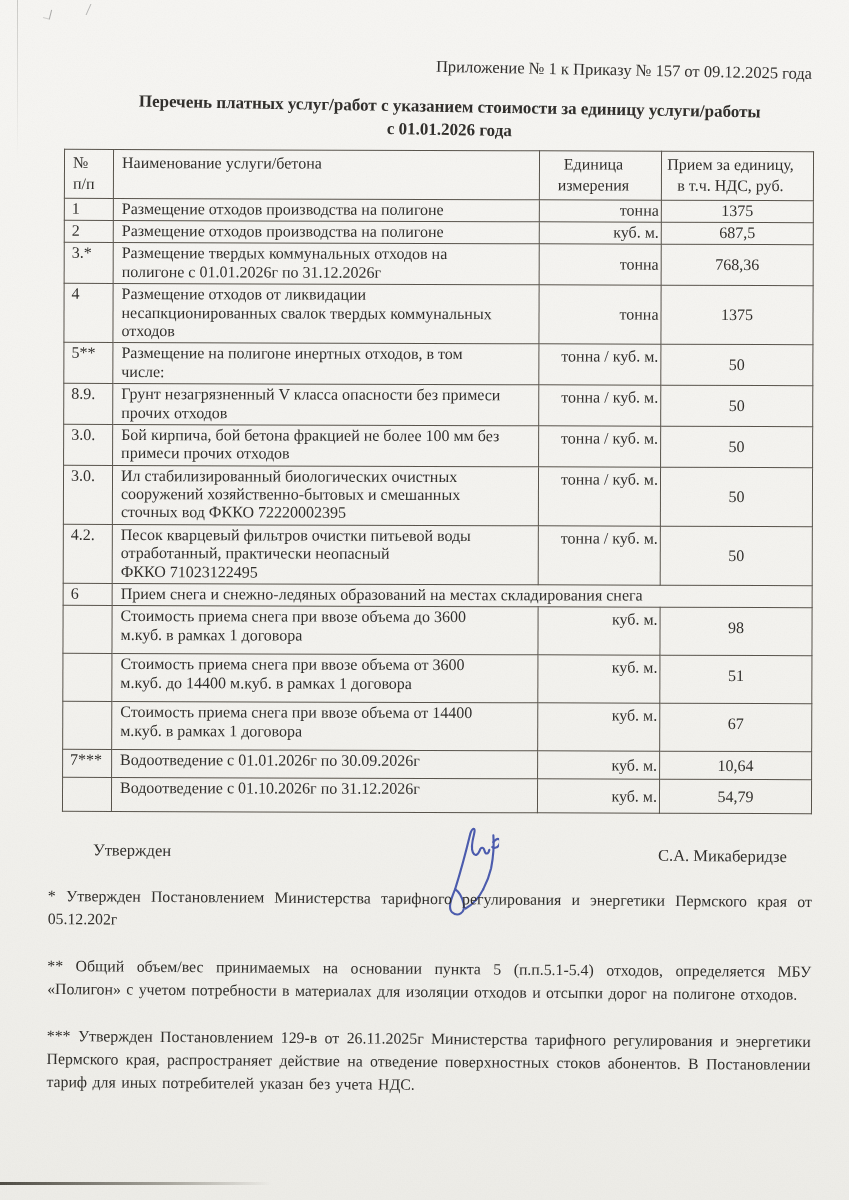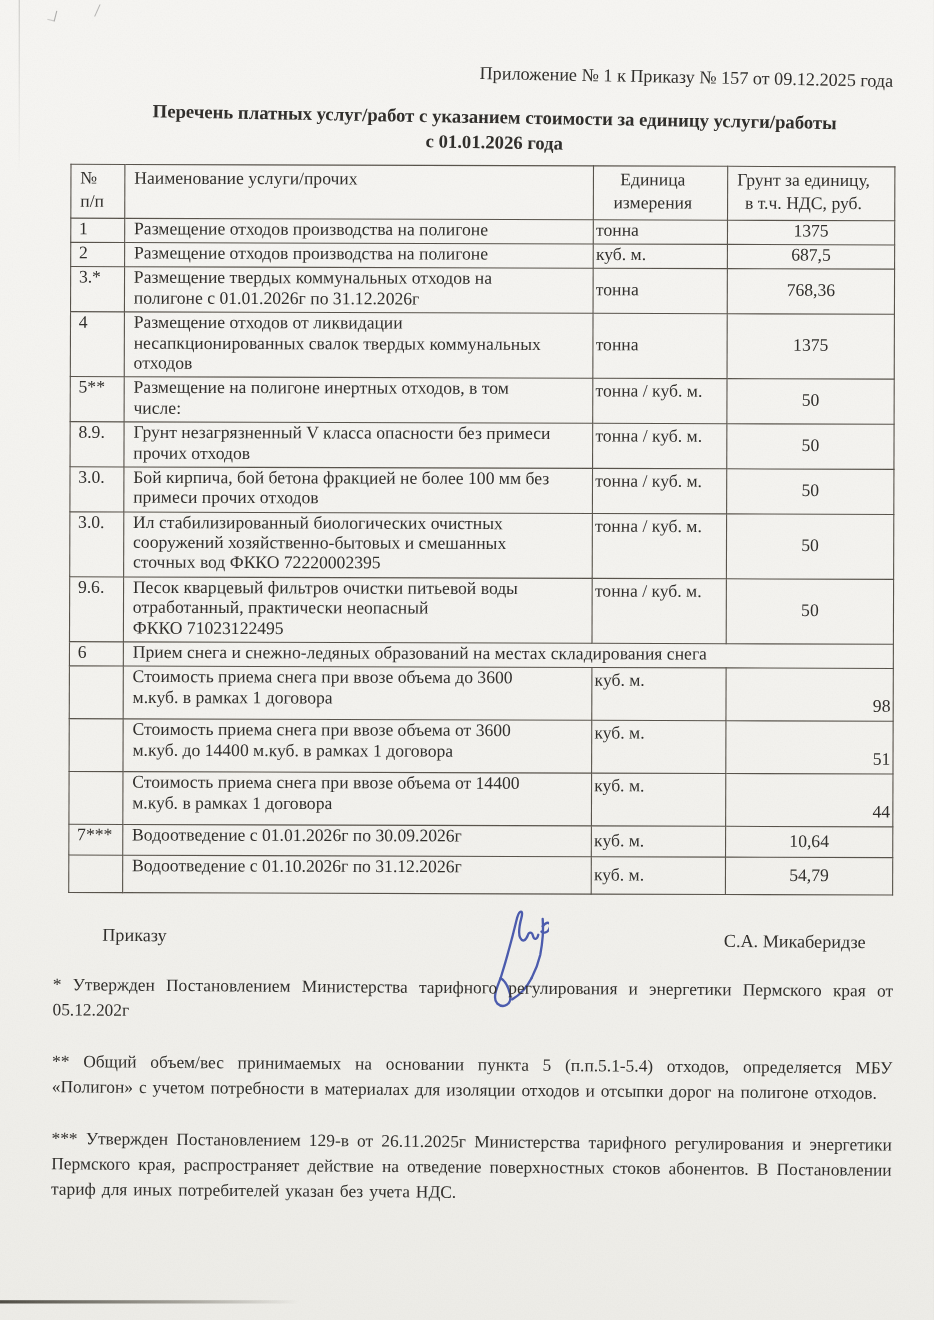--- a/index.html
+++ b/index.html
@@ -24,26 +24,26 @@
     position:absolute;top:150px;left:63px;width:749px;
     border-collapse:collapse;table-layout:fixed;
     font-size:16px;line-height:1.15;transform:rotate(0.18deg);
   }
   .doc-table td,.doc-table th{border:1px solid #565149;font-weight:normal;overflow:hidden;}
   .doc-table th{vertical-align:top;text-align:left;padding:3px 4px 3px 8px;white-space:pre-line;line-height:1.3;}
   .doc-table thead tr{height:46px;}
   th.c-unit,th.c-price{text-align:center;vertical-align:middle;padding-left:2px;padding-right:16px;}
   td.c-num{vertical-align:top;text-align:left;padding:1px 2px 1px 7px;}
   td.c-name{vertical-align:top;text-align:left;padding:1px 4px 2px 8px;white-space:pre-line;}
-  td.c-unit{vertical-align:middle;text-align:left;padding:1px 2px;}
+  td.c-unit{vertical-align:middle;text-align:right;padding:1px 2px;}
   td.c-price{vertical-align:middle;text-align:center;padding:1px 2px;}
   tr.unit-top td.c-unit{vertical-align:top;padding-top:3px;margin-left:14px;}
   tr.r-snow{height:48px;}
   tr.r-snow td.c-unit{vertical-align:top;padding-top:3px;}
-  tr.r-snow td.c-price{vertical-align:bottom;padding-bottom:3px;text-align:right;}
+  tr.r-snow td.c-price{vertical-align:bottom;padding-bottom:18px;}
   tr.r-merged{height:21px;}
   tr.r-h28{height:28px;}
   tr.r-h34{height:34px;}
   
   .sig-row{
     position:absolute;top:840px;left:63px;width:724px;
     display:flex;justify-content:space-between;align-items:flex-start;
     font-size:16.5px;transform:rotate(0.55deg);transform-origin:left center;
   }
   .sig-role{margin-left:30px;}
@@ -86,24 +86,24 @@
     <colgroup>
       <col style="width:49px">
         <col style="width:426px">
         <col style="width:122px">
         <col style="width:152px">
     </colgroup>
     <thead>
       <tr>
         <th class="c-numh">№
 п/п</th>
-        <th class="c-nameh">Наименование услуги/прочих</th>
+        <th class="c-nameh">Наименование услуги/бетона</th>
         <th class="c-unit">Единица
 измерения</th>
-        <th class="c-price">Грунт за единицу,
+        <th class="c-price">Прием за единицу,
 в т.ч. НДС, руб.</th>
       </tr>
     </thead>
     <tbody>
       <tr>
         <td class="c-num">1</td>
         <td class="c-name">Размещение отходов производства на полигоне</td>
         <td class="c-unit">тонна</td>
         <td class="c-price">1375</td>
       </tr>
@@ -151,21 +151,21 @@
       </tr>
       <tr class="unit-top">
         <td class="c-num">3.0.</td>
         <td class="c-name">Ил стабилизированный биологических очистных
 сооружений хозяйственно-бытовых и смешанных
 сточных вод ФККО 72220002395</td>
         <td class="c-unit">тонна / куб. м.</td>
         <td class="c-price">50</td>
       </tr>
       <tr class="unit-top">
-        <td class="c-num">9.6.</td>
+        <td class="c-num">4.2.</td>
         <td class="c-name">Песок кварцевый фильтров очистки питьевой воды
 отработанный, практически неопасный
 ФККО 71023122495</td>
         <td class="c-unit">тонна / куб. м.</td>
         <td class="c-price">50</td>
       </tr>
       <tr class="r-merged">
         <td class="c-num">6</td>
         <td class="c-name" colspan="3">Прием снега и снежно-ледяных образований на местах складирования снега</td>
       </tr>
@@ -181,39 +181,39 @@
         <td class="c-name">Стоимость приема снега при ввозе объема от 3600
 м.куб. до 14400 м.куб. в рамках 1 договора</td>
         <td class="c-unit">куб. м.</td>
         <td class="c-price">51</td>
       </tr>
       <tr class="r-snow">
         <td class="c-num"></td>
         <td class="c-name">Стоимость приема снега при ввозе объема от 14400
 м.куб. в рамках 1 договора</td>
         <td class="c-unit">куб. м.</td>
-        <td class="c-price">44</td>
+        <td class="c-price">67</td>
       </tr>
       <tr class="r-h28">
         <td class="c-num">7***</td>
         <td class="c-name">Водоотведение с 01.01.2026г по 30.09.2026г</td>
         <td class="c-unit">куб. м.</td>
         <td class="c-price">10,64</td>
       </tr>
       <tr class="r-h34">
         <td class="c-num"></td>
         <td class="c-name">Водоотведение с 01.10.2026г по 31.12.2026г</td>
         <td class="c-unit">куб. м.</td>
         <td class="c-price">54,79</td>
       </tr>
     </tbody>
   </table>
 
   <div class="sig-row">
-    <span class="sig-role">Приказу</span>
+    <span class="sig-role">Утвержден</span>
     <svg class="sig-ink" width="58" height="96" viewBox="0 0 60 96" aria-hidden="true">
       <g fill="none" stroke-width="2.2" stroke-linecap="round" opacity="0.92">
         <path d="M15 68 C21 48 27 24 30 11 C32 4 36 3 34 11 C32 19 31 26 33 30 C35 34 38 33 40 28 C41 24 44 24 45 28 C46 32 49 32 50 27" stroke="#3b4da8"></path>
         <path d="M54 12 C55 23 54 35 52 46 C50 55 47 62 44 68" stroke="#3b4da8"></path>
         <path d="M54 19 C59 13 63 16 60 22 C58 26 54 25 53 24" stroke="#3b4da8"></path>
         <path d="M15 68 C12 76 7 87 12 92 C18 97 26 93 24 83 C22 75 18 70 15 68" stroke="#3b4da8"></path>
         <path d="M44 68 C40 76 33 84 26 88" stroke="#3b4da8"></path>
       </g>
     </svg>
     <span class="sig-name">С.А. Микаберидзе</span>

